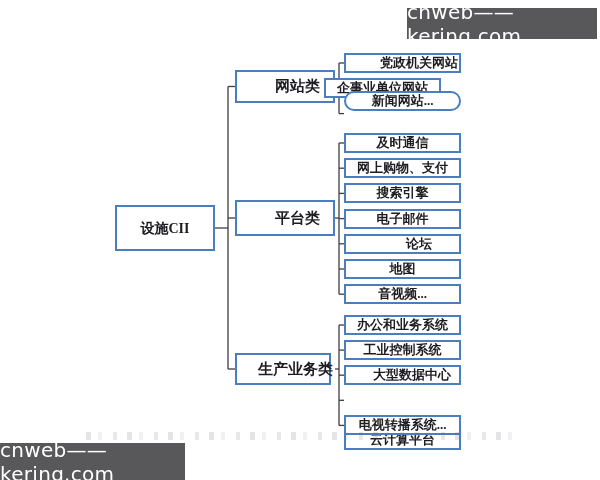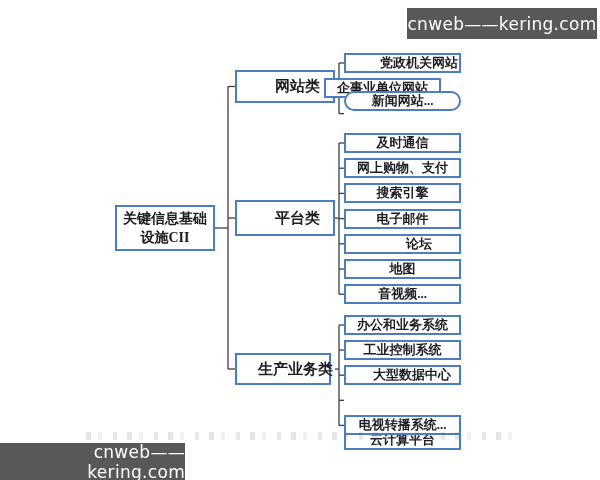--- a/index.html
+++ b/index.html
@@ -2,22 +2,22 @@
 <html style="--box-border: #4a7ebf; --box-fill: #ffffff; --node-text: #1c1c22; --wm-bg: #58585a; --wm-text: #ffffff;"><head>
 <meta charset="utf-8">
 <style>
   html,body{margin:0;padding:0;background:#fff;}
   #stage{
     position:relative;width:600px;height:480px;background:#fff;overflow:hidden;
     font-family:"DejaVu Sans","Liberation Sans",sans-serif;
   }
   .wm{
     position:absolute;background:var(--wm-bg,#58585a);color:var(--wm-text,#fff);
-    font-size:17px;letter-spacing:.3px;
-    display:flex;align-items:center;justify-content:center;text-align:right;
+    font-size:20px;letter-spacing:.3px;
+    display:flex;align-items:center;justify-content:center;
   }
   #connectors{position:absolute;left:0;top:0;width:600px;height:480px;}
   .node{
     position:absolute;box-sizing:border-box;background:var(--box-fill,#fff);
     border:2px solid var(--box-border,#4a7ebf);
     color:var(--node-text,#1c1c22);
     display:flex;align-items:center;justify-content:center;
     font-family:"Liberation Serif","DejaVu Serif",serif;font-weight:bold;
     white-space:nowrap;
   }
@@ -65,21 +65,20 @@
       <line x1="339" y1="325" x2="339" y2="425.4" stroke="#3f3f3f" stroke-width="1.3"></line>
       <line x1="339" y1="325" x2="344" y2="325" stroke="#3f3f3f" stroke-width="1.3"></line>
       <line x1="339" y1="350.1" x2="344" y2="350.1" stroke="#3f3f3f" stroke-width="1.3"></line>
       <line x1="339" y1="375.2" x2="344" y2="375.2" stroke="#3f3f3f" stroke-width="1.3"></line>
       <line x1="339" y1="400.3" x2="344" y2="400.3" stroke="#3f3f3f" stroke-width="1.3"></line>
       <line x1="339" y1="425.4" x2="344" y2="425.4" stroke="#3f3f3f" stroke-width="1.3"></line>
     </svg>
 
   <div id="nodes">
       <div class="node root-node" style="left: 115px; top: 205px; width: 100px; height: 46px;">
-        <span>关键信息基础</span>
         <span>设施CII</span>
       </div>
       <div class="node branch-node" style="left: 235px; top: 70px; width: 100px; height: 33px;">
         <span>网站类</span>
       </div>
       <div class="node child-node" style="left: 344px; top: 53px; width: 117px; height: 20px; padding-left: 33px;">
         <span>党政机关网站</span>
       </div>
       <div class="node child-node" style="left: 324px; top: 78.3px; width: 117px; height: 20px;">
         <span>企事业单位网站</span>

